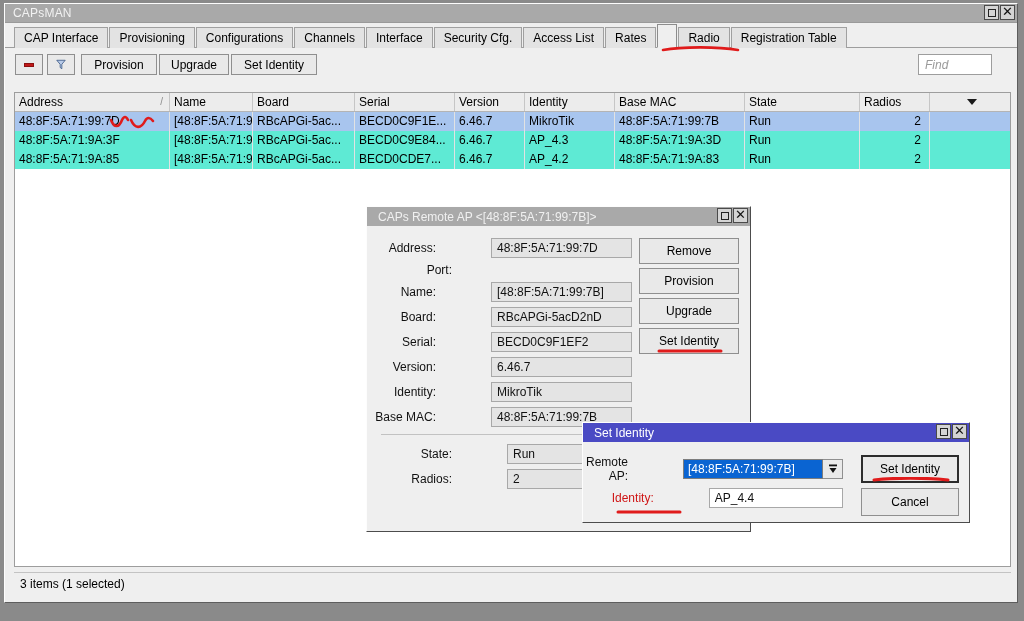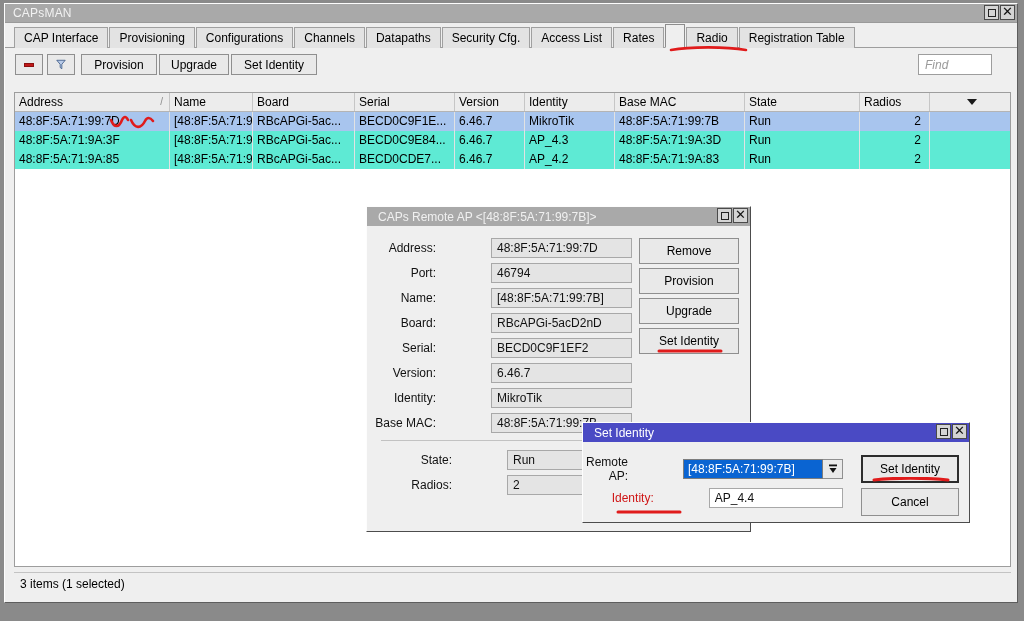--- a/index.html
+++ b/index.html
@@ -192,21 +192,21 @@
           <span class="xg">✕</span>
         </div>
     </div>
   </div>
 
   <div id="tabstrip">
       <div class="tab">CAP Interface</div>
       <div class="tab">Provisioning</div>
       <div class="tab">Configurations</div>
       <div class="tab">Channels</div>
-      <div class="tab">Datapaths</div>
+      <div class="tab">Interface</div>
       <div class="tab">Security Cfg.</div>
       <div class="tab">Access List</div>
       <div class="tab">Rates</div>
       <div class="tab active" style="position: relative;">
         <svg width="82" height="8" viewBox="0 0 82 8" style="position: absolute; left: 2px; top: 20px;">
           <path d="M3,5 C22,1.5 58,1.5 78,5" stroke="#e01b1b" stroke-width="2.6" fill="none" stroke-linecap="round"></path>
         </svg>
       </div>
       <div class="tab">Radio</div>
       <div class="tab">Registration Table</div>
@@ -305,21 +305,20 @@
     </div>
   </div>
   <div id="caps-body">
     <div id="caps-fields">
         <div class="frow">
           <div class="flabel">Address:</div>
           <div class="finput">48:8F:5A:71:99:7D</div>
         </div>
         <div class="frow">
           <div class="flabel">Port:</div>
-          <div class="finput">46794</div>
         </div>
         <div class="frow">
           <div class="flabel">Name:</div>
           <div class="finput">[48:8F:5A:71:99:7B]</div>
         </div>
         <div class="frow">
           <div class="flabel">Board:</div>
           <div class="finput">RBcAPGi-5acD2nD</div>
         </div>
         <div class="frow">

